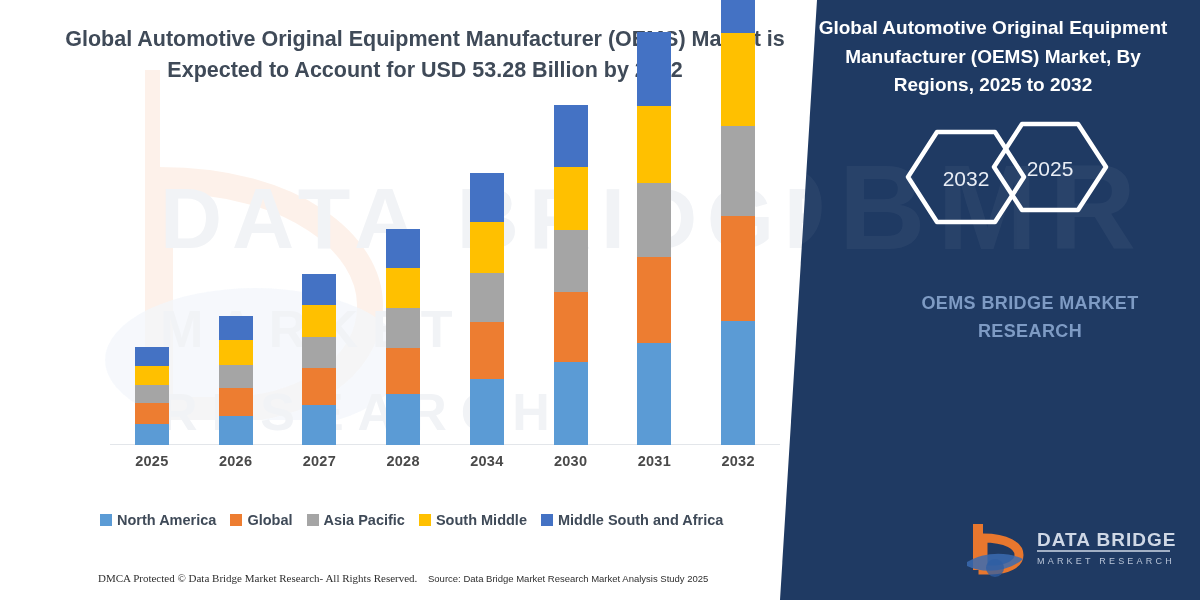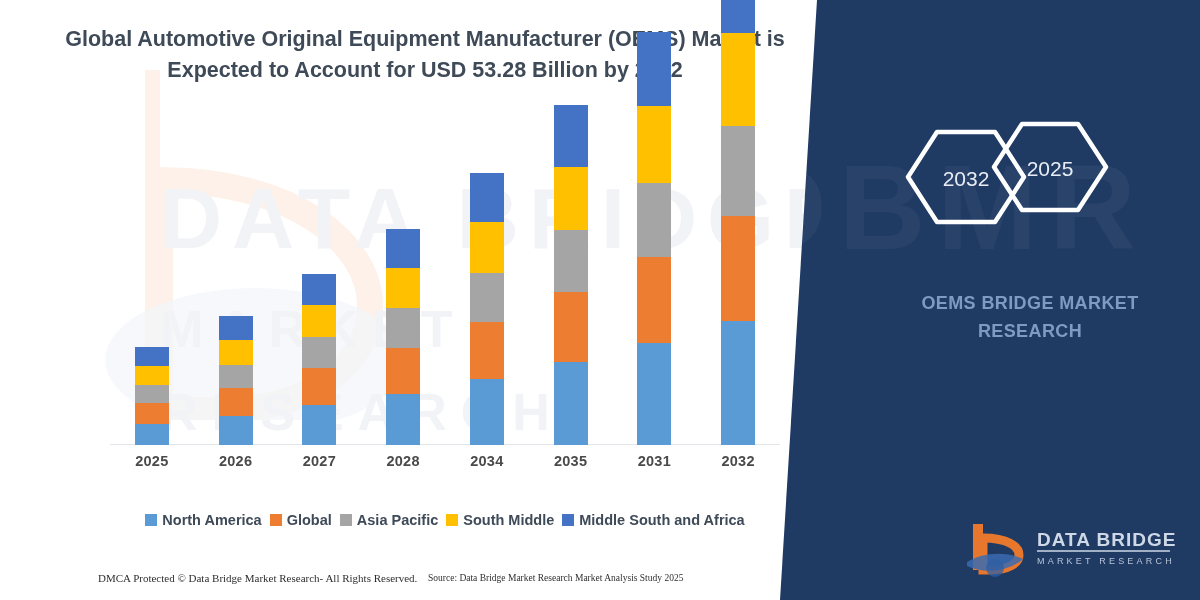--- a/index.html
+++ b/index.html
@@ -61,40 +61,40 @@
     display:flex;align-items:center;justify-content:space-around;
   }
   .xlabel{
     width:78px;text-align:center;color:#4a4a4a;
     font-size:14.5px;font-weight:700;letter-spacing:.2px;
   }
 
   
   .legend{
     position:absolute;left:100px;top:512px;width:690px;
-    display:flex;align-items:center;justify-content:center;gap:8px;
+    display:flex;align-items:center;gap:14px;
   }
   .legend-item{display:flex;align-items:center;gap:5px;}
   .swatch{width:12px;height:12px;display:block;}
   .legend-label{
     color:#3f4a58;font-size:14.5px;font-weight:700;white-space:nowrap;
   }
 
   
   .footer{
     position:absolute;left:0;top:568px;width:800px;height:20px;
     display:flex;align-items:center;
   }
   .dmca{
     position:absolute;left:98px;color:#2f2f2f;
     font-family:"Liberation Serif",serif;font-size:11px;white-space:nowrap;
   }
   .source{
     position:absolute;left:428px;color:#2f2f2f;
-    font-family:Liberation Serif, serif;font-size:9.5px;white-space:nowrap;
+    font-family:Liberation Sans, sans-serif;font-size:9.5px;white-space:nowrap;
   }
 
   
   .right-panel{
     position:absolute;right:0;top:0;width:420px;height:600px;
     background:#1f3a63;
     clip-path:polygon(37px 0, 420px 0, 420px 600px, 0px 600px);
     overflow:hidden;
   }
   .rp-wm{
@@ -212,21 +212,21 @@
               <span class="seg" style="background: rgb(91, 155, 213); height: 124px;"></span>
             </div>
           </div>
         </div>
       <div class="xlabels" id="xlabels">
           <div class="xlabel">2025</div>
           <div class="xlabel">2026</div>
           <div class="xlabel">2027</div>
           <div class="xlabel">2028</div>
           <div class="xlabel">2034</div>
-          <div class="xlabel">2035</div>
+          <div class="xlabel">2030</div>
           <div class="xlabel">2031</div>
           <div class="xlabel">2032</div>
         </div>
     </div>
 
     <div class="legend" id="legend">
         <div class="legend-item">
           <span class="swatch" style="background: rgb(91, 155, 213);"></span>
           <span class="legend-label">North America</span>
         </div>
@@ -251,20 +251,21 @@
     <div class="footer">
       <span class="dmca">DMCA Protected © Data Bridge Market Research- All Rights Reserved.</span>
       <span class="source">Source: Data Bridge Market Research  Market Analysis Study 2025</span>
     </div>
   </div>
 
   <div class="right-panel">
 
     <div class="rp-wm">DBMR</div>
 
+    <div class="rp-title">Global Automotive Original Equipment Manufacturer (OEMS) Market, By Regions, 2025 to 2032</div>
 
     <svg class="hexes" viewBox="0 0 230 115">
       <polygon points="18,57 47,12 105,12 134,57 105,102 47,102" fill="none" stroke="#ffffff" stroke-width="4.5" stroke-linejoin="round"></polygon>
       <text x="76" y="66" text-anchor="middle" fill="#e8edf5" font-size="21" font-family="Liberation Sans, sans-serif" id="hex0">2032</text>
       <polygon points="104,47 132,4 188,4 216,47 188,90 132,90" fill="none" stroke="#ffffff" stroke-width="4.5" stroke-linejoin="round"></polygon>
       <text x="160" y="56" text-anchor="middle" fill="#e8edf5" font-size="21" font-family="Liberation Sans, sans-serif" id="hex1">2025</text>
     </svg>
 
     <div class="brand">OEMS BRIDGE MARKET RESEARCH</div>
 

